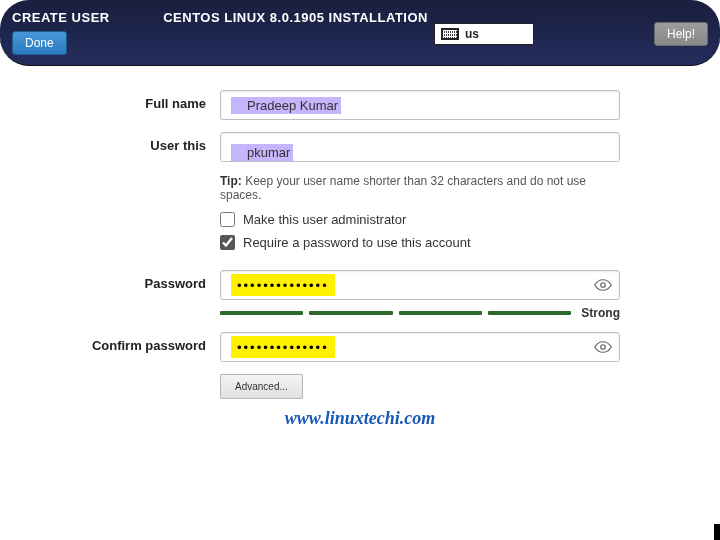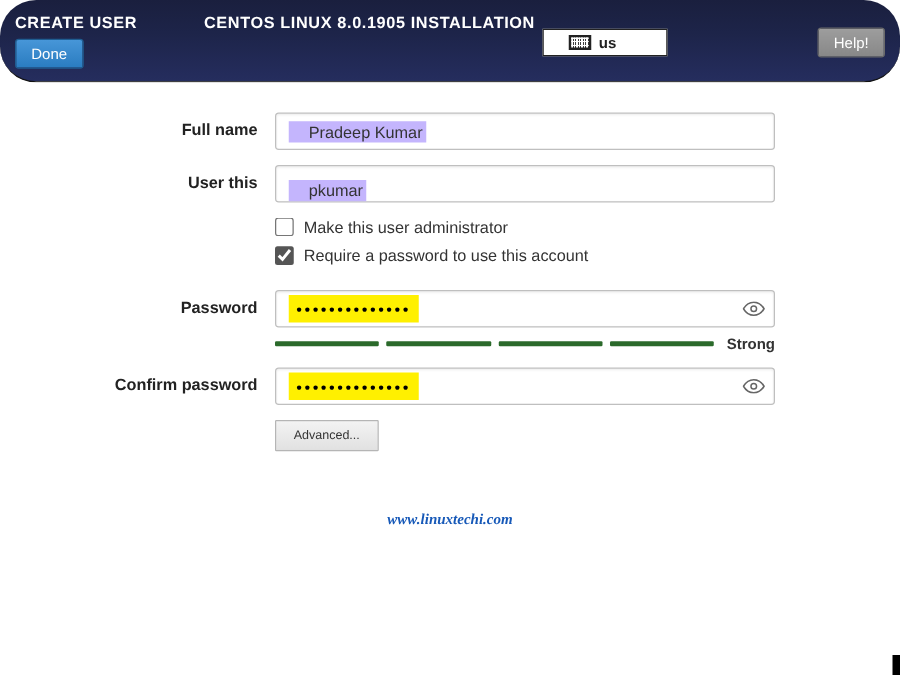--- a/index.html
+++ b/index.html
@@ -19,21 +19,21 @@
       color: #fff; border: 1px solid #1f5d91; border-radius: 3px;
       font-size: 12px; padding: 4px 12px; cursor: pointer;
     }
     .help-btn {
       background: linear-gradient(to bottom, #9d9d9d, #888);
       color: #fff; border: 1px solid #6a6a6a; border-radius: 3px;
       font-size: 12px; padding: 4px 12px; cursor: pointer;
     }
     .lang-box {
       background: #fff; border: 1px solid #222; height: 22px; width: 100px;
-      display: flex; align-items: center; gap: 6px; padding: 0 20px; font-size: 12px; color: #222;
+      display: flex; align-items: center; gap: 6px; padding: 0 6px; font-size: 12px; color: #222;
     }
     .kbd-ico { width: 18px; height: 12px; background: #222; display: inline-flex; align-items: center; justify-content: center; }
     .kbd-ico::after { content: ""; width: 14px; height: 8px; background:
       repeating-linear-gradient(to right, #fff 0 1px, #222 1px 2px),
       repeating-linear-gradient(to bottom, #fff 0 1px, #222 1px 3px);
       background-blend-mode: screen; }
     .form { padding: 24px 0 0 0; }
     .row { display: flex; align-items: flex-start; margin-bottom: 12px; }
     .lbl { width: 220px; text-align: right; font-size: 13px; color: #222; padding-top: 6px; padding-right: 14px; font-weight: 600; }
     .field { width: 400px; }
@@ -62,21 +62,21 @@
     .strength-row { display: flex; align-items: center; gap: 6px; margin-top: 6px; }
     .seg { height: 4px; flex: 1; background: #2b6a2b; border-radius: 1px; }
     .strength-label { font-size: 12px; font-weight: 700; color: #333; margin-left: 4px; }
     .adv-btn {
       background: linear-gradient(to bottom, #f3f3f3, #e1e1e1);
       border: 1px solid #b5b5b5; border-radius: 1px; color: #333;
       font-size: 10px; padding: 6px 14px; cursor: pointer;
     }
     .watermark {
       position: absolute; left: 0; right: 0; top: 408px; text-align: center;
-      font-size: 12px; font-weight: 700; color: #1759b8; font-style: italic;
+      font-size: 18px; font-weight: 700; color: #1759b8; font-style: italic;
       font-family: Georgia, "Times New Roman", serif;
     }
     .bl-cursor { position: absolute; right: 0; bottom: 0; width: 6px; height: 16px; background: #000; }
   </style>
 </head>
 <body>
 
 <div class="header">
   <div class="hdr-left">
     <div class="title">CREATE USER</div>
@@ -110,20 +110,24 @@
     <div class="field">
       <div class="txt" style="display:flex;align-items:flex-end;">
         <span class="hl-span">pkumar</span>
       </div>
     </div>
   </div>
 
   <div class="row">
     <div class="lbl"></div>
     <div class="field">
+      <div class="tip">
+        <span class="b">Tip:</span>
+        <span>Keep your user name shorter than 32 characters and do not use spaces.</span>
+      </div>
       <label class="chk">
         <input type="checkbox" style="">
         <span>Make this user administrator</span>
       </label>
       <label class="chk">
         <input type="checkbox" checked="" style="">
         <span>Require a password to use this account</span>
       </label>
     </div>
   </div>

